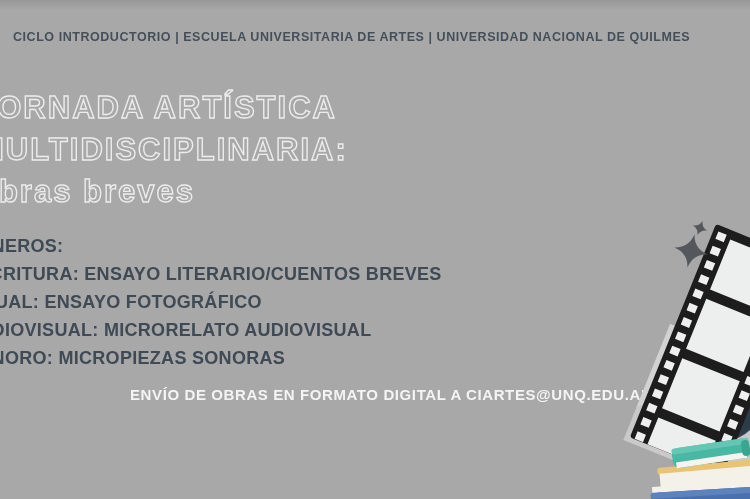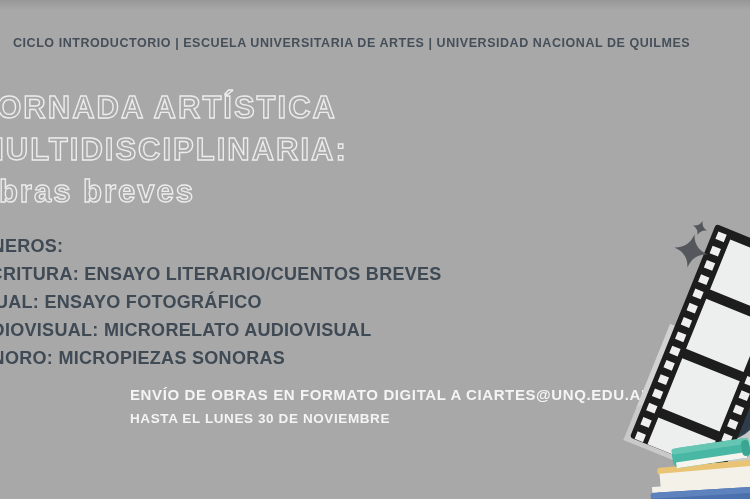--- a/index.html
+++ b/index.html
@@ -7,21 +7,21 @@
     width:750px;height:499px;overflow:hidden;position:relative;
     background:#a8a8a8;
     font-family:"Liberation Sans", sans-serif;
   }
   .poster{position:absolute;inset:0;width:750px;height:499px;overflow:hidden;}
   .top-shade{
     position:absolute;left:0;top:0;width:750px;height:10px;
     background:linear-gradient(to bottom, rgba(0,0,0,0.10), rgba(0,0,0,0));
   }
   .header-bar{
-    position:absolute;left:13px;top:36px;width:730px;
+    position:absolute;left:13px;top:30px;width:730px;
     color:#454f5a;font-size:12.5px;font-weight:bold;letter-spacing:0.55px;
     white-space:nowrap;
   }
   .title-svg{position:absolute;left:-22px;top:0;pointer-events:none;}
   .title-svg text{
     font-family:"Liberation Sans", sans-serif;
     font-weight:bold;font-size:31px;letter-spacing:2px;
     fill:none;stroke:#ececec;stroke-width:1.35px;
   }
   .genres{
@@ -55,21 +55,20 @@
   <div class="genres">
     <div>GÉNEROS:</div>
     <div>ESCRITURA: ENSAYO LITERARIO/CUENTOS BREVES</div>
     <div>VISUAL: ENSAYO FOTOGRÁFICO</div>
     <div>AUDIOVISUAL: MICRORELATO AUDIOVISUAL</div>
     <div>SONORO: MICROPIEZAS SONORAS</div>
   </div>
 
   <div class="submission">
     <div class="line1">ENVÍO DE OBRAS EN FORMATO DIGITAL A CIARTES@UNQ.EDU.AR</div>
-    <div class="line2">HASTA EL LUNES 30 DE NOVIEMBRE</div>
   </div>
 
   <svg class="art-svg" width="750" height="499" viewBox="0 0 750 499">
 
     <g transform="translate(716,224) rotate(22)">
       <rect x="-5" y="110" width="190" height="125" fill="#c9c9c9"></rect>
       <polygon points="-5,110 80,110 -5,200" fill="#d2d2d2"></polygon>
     </g>
 
     <g>

